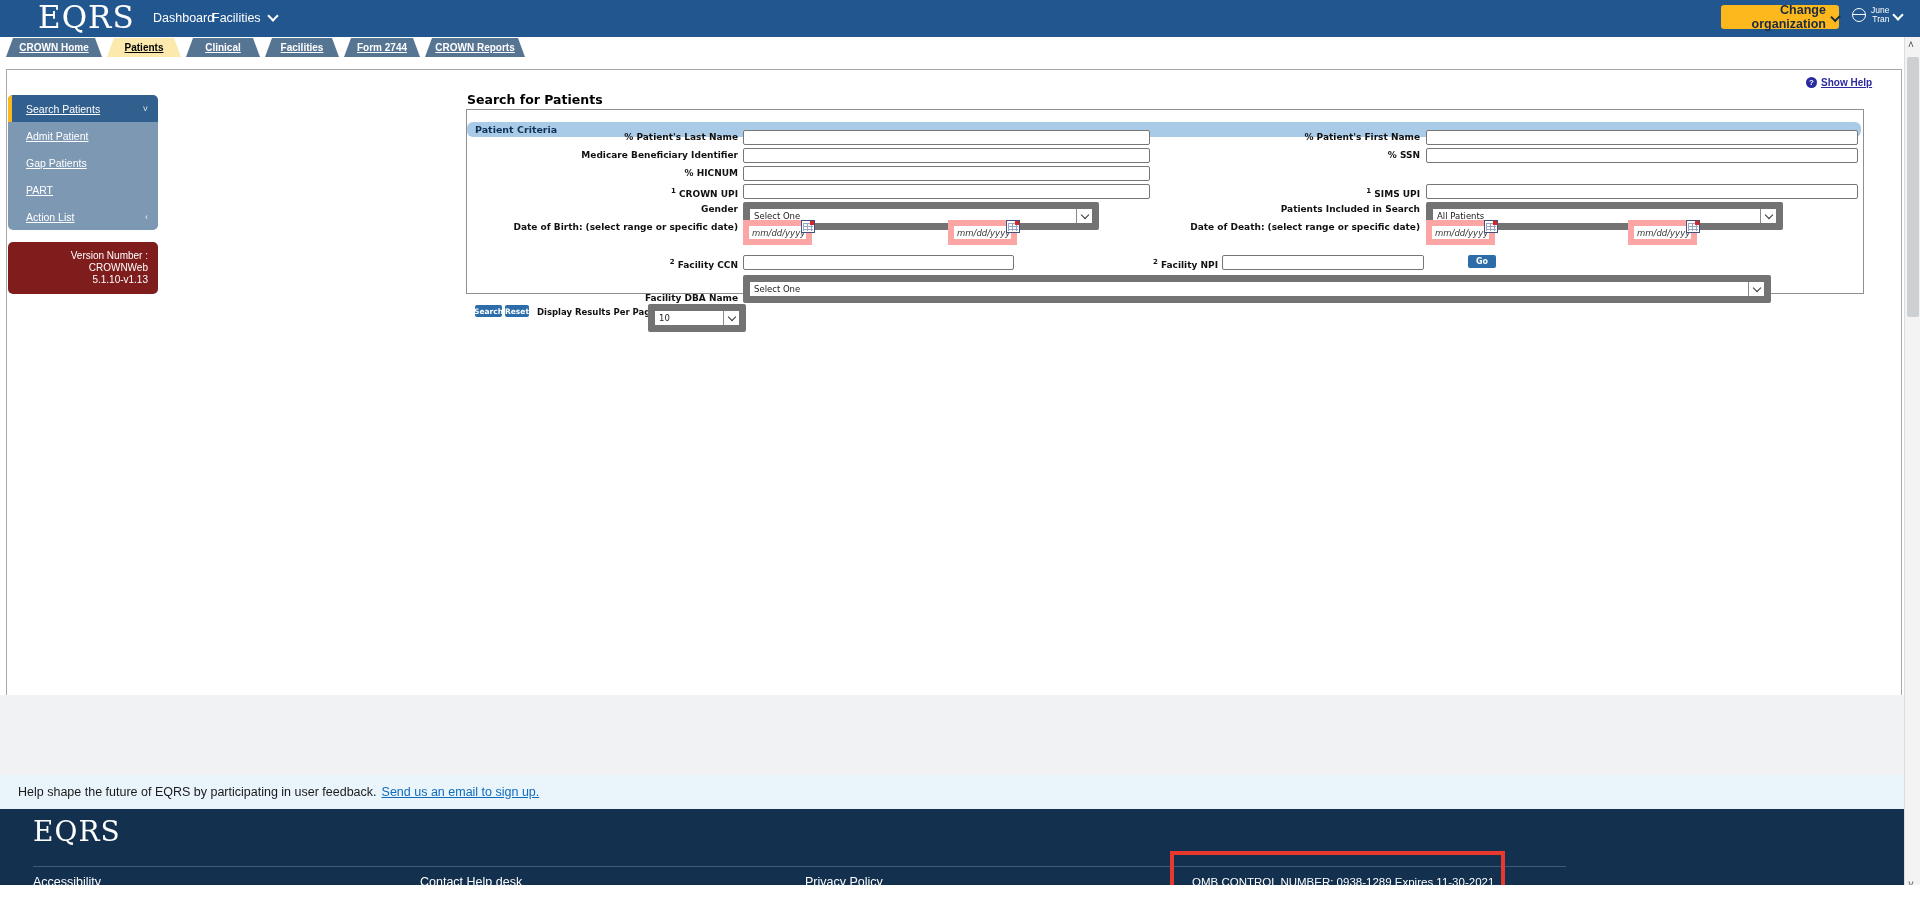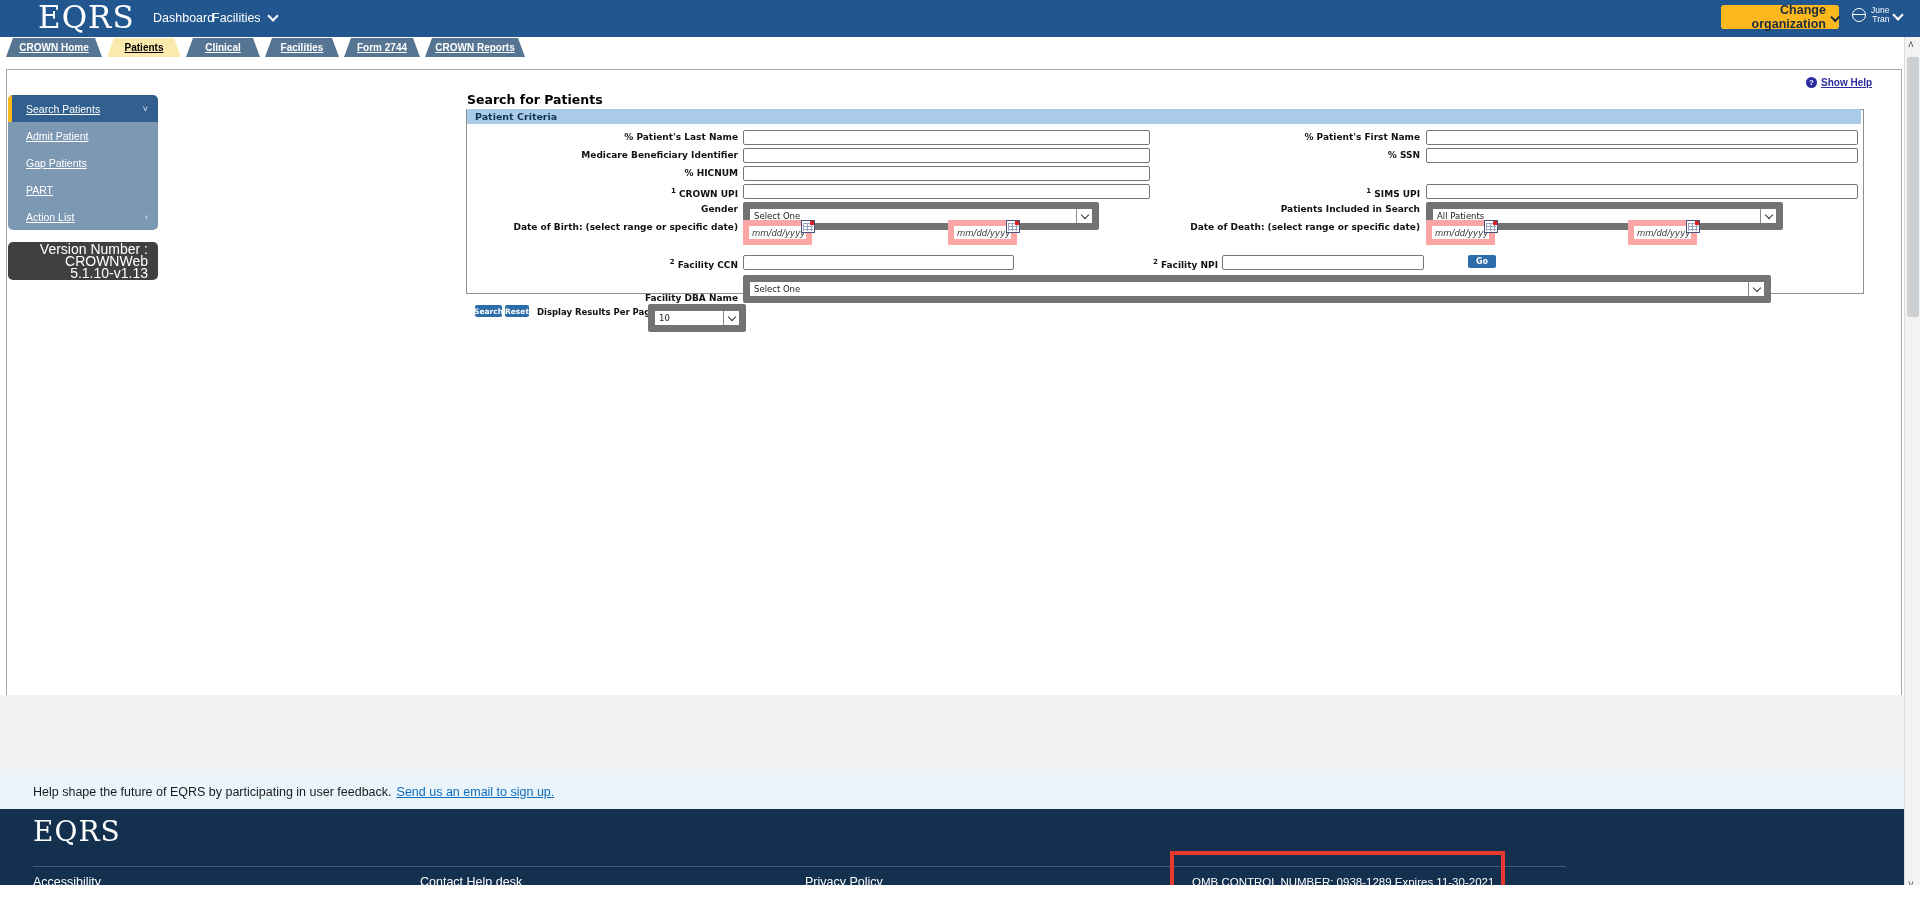--- a/index.html
+++ b/index.html
@@ -36,22 +36,22 @@
   .help-circ{width:11px;height:11px;border-radius:50%;background:#2b2ba0;color:#fff;font-size:8px;
        display:flex;align-items:center;justify-content:center;font-weight:bold;}
 
   
   #sidebar{position:absolute;left:8px;top:95px;width:150px;border-radius:5px;overflow:hidden;}
   .side-item{position:relative;height:27px;background:#7d98b3;color:#fff;font-size:10.5px;
        display:flex;align-items:center;padding-left:18px;cursor:pointer;}
   .side-item.active{background:#315f8e;}
   .side-item.active:before{content:"";position:absolute;left:0;top:0;bottom:0;width:4px;background:#fdb81e;}
   .side-chev{position:absolute;right:10px;color:#e9eef4;font-size:9px;}
-  #version-box{position:absolute;left:8px;top:242px;width:150px;background:#404040;border-radius:5px;
-       color:#fff;font-size:14px;line-height:12px;padding:1px 10px;box-sizing:border-box;}
+  #version-box{position:absolute;left:8px;top:242px;width:150px;background:#7f1d1d;border-radius:5px;
+       color:#fff;font-size:10px;line-height:12px;padding:8px 10px;box-sizing:border-box;}
 
   
   #form-title{position:absolute;left:467px;top:92px;font-family:"DejaVu Sans",sans-serif;
        font-size:12.5px;font-weight:bold;color:#000;}
   #form-box{position:absolute;left:466px;top:109px;width:1396px;height:183px;border:1px solid #8f8f8f;}
   .crit-bar{position:absolute;left:467px;width:1394px;height:15px;background:#a9cbe8;
        font-family:"DejaVu Sans",sans-serif;font-size:9.5px;font-weight:bold;color:#0e3255;
        display:flex;align-items:center;padding-left:8px;box-sizing:border-box;}
   .flbl{position:absolute;font-family:"DejaVu Sans",sans-serif;font-size:9px;font-weight:bold;
        color:#111;white-space:nowrap;line-height:11px;}
@@ -74,21 +74,21 @@
                   repeating-linear-gradient(to bottom,#9aa4c4 0 1px,transparent 1px 3px);}
   .cal:after{content:"";position:absolute;right:0px;top:0px;width:4px;height:4px;background:#d22;}
   .btn{position:absolute;background:#2c6ca8;color:#fff;border-radius:2px;font-size:7.5px;
        font-weight:bold;display:flex;align-items:center;justify-content:center;cursor:pointer;
        font-family:"DejaVu Sans",sans-serif;}
 
   
   #gray-band{position:absolute;left:0;top:695px;width:1920px;height:80px;background:#f1f2f4;}
   #feedback-bar{position:absolute;left:0;top:775px;width:1920px;height:34px;background:#e9f4fb;
        display:flex;align-items:center;font-size:12.5px;color:#1b1b1b;}
-  #feedback-bar .txt{margin-left:33px;}
+  #feedback-bar .txt{margin-left:18px;}
   #feedback-link{color:#0f6cbd;text-decoration:underline;margin-left:5px;cursor:pointer;}
   #footer{position:absolute;left:0;top:809px;width:1920px;height:86px;background:#13304f;}
   #footer-logo{position:absolute;left:33px;top:6px;color:#fff;font-family:"DejaVu Serif",serif;
        font-size:28px;letter-spacing:1px;}
   #footer-divider{position:absolute;left:33px;top:57px;width:1533px;height:1px;background:#3f5a7d;}
   .flink{position:absolute;top:66px;color:#fff;font-size:12.5px;text-decoration:underline;cursor:pointer;}
   #omb{position:absolute;left:1192px;top:67px;color:#fff;font-size:11.5px;white-space:nowrap;}
   #red-annotation{position:absolute;left:1170px;top:851px;width:327px;height:52px;
        border:4px solid #e8392e;z-index:60;pointer-events:none;}
 
@@ -173,21 +173,21 @@
     </div>
   </div>
   <div id="version-box">
     <span>Version Number : CROWNWeb</span><br>
     <span>5.1.10-v1.13</span>
   </div>
 
   <div id="form-title">Search for Patients</div>
   <div id="form-box"></div>
 
-  <div class="crit-bar" style="top:109px;">
+  <div class="crit-bar" style="top:122px;border-radius:6px;">
     <span>Patient Criteria</span>
   </div>
 
   <div class="flbl" style="right:1182px;top:132px;">% Patient's Last Name</div>
   <div class="inp" style="left:743px;top:130px;width:405px;"></div>
   <div class="flbl" style="right:500px;top:132px;">% Patient's First Name</div>
   <div class="inp" style="left:1426px;top:130px;width:430px;"></div>
 
   <div class="flbl" style="right:1182px;top:150px;">Medicare Beneficiary Identifier</div>
   <div class="inp" style="left:743px;top:148px;width:405px;"></div>

